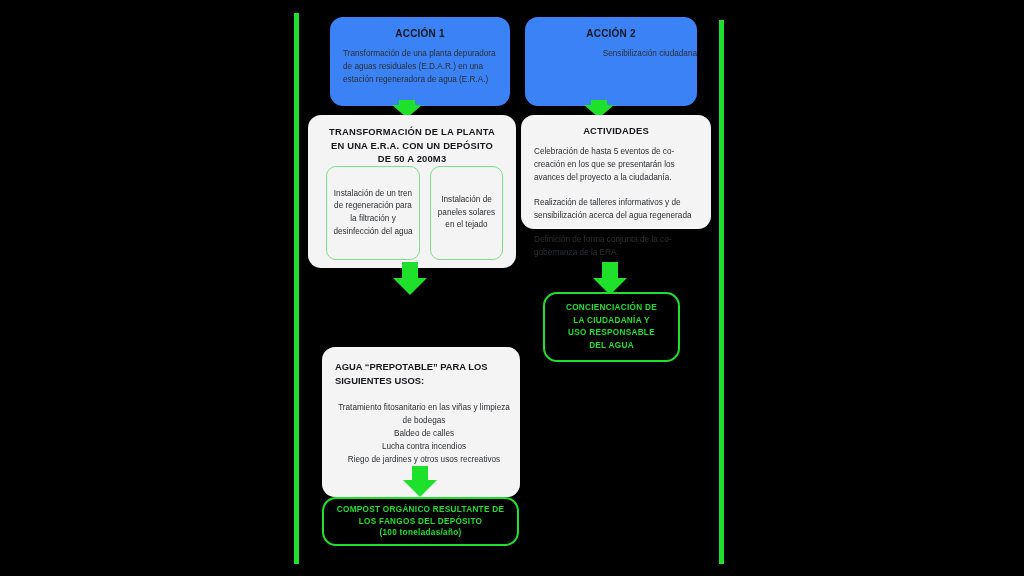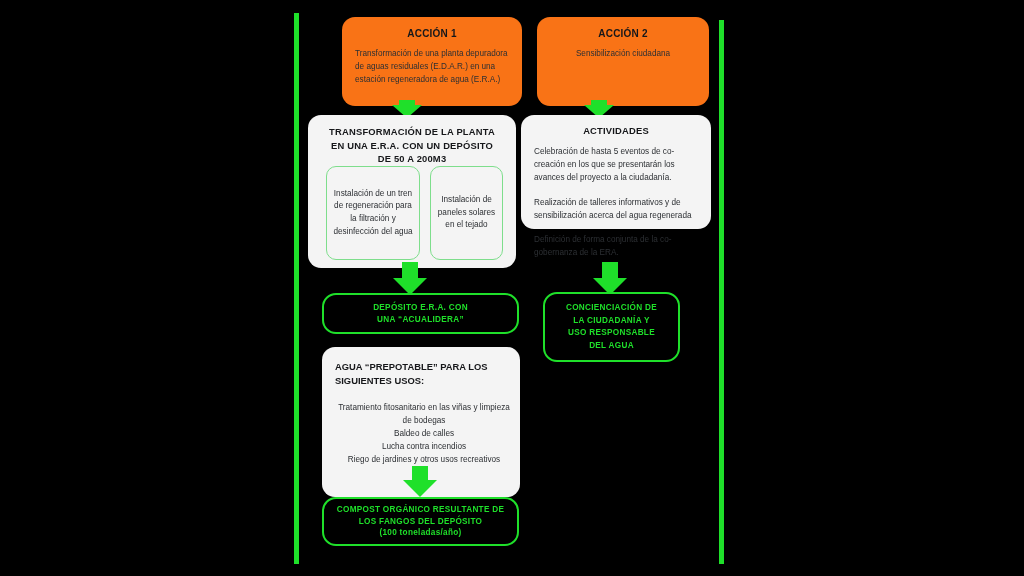--- a/index.html
+++ b/index.html
@@ -30,21 +30,21 @@
   }
   #rail-left  { left: 294px; top: 13px;  height: 551px; }
   #rail-right { left: 719px; top: 20px;  height: 544px; }
 
   
   .card {
     position: absolute;
     border-radius: 13px;
     box-sizing: border-box;
   }
-  .card-white { background: #f97316; margin-left: 12px; }
+  .card-white { background: #3b82f6; }
   .card-grey  { background: #F4F4F4; }
 
   .card-title {
     font-weight: bold;
     color: #16171A;
     text-align: center;
     letter-spacing: 0.2px;
   }
   .card-body {
     color: #2C2F33;
@@ -60,21 +60,21 @@
   #accion1-card .card-body {
     font-size: 8.2px;
     line-height: 13.2px;
     margin: 8px 0 0 13px;
     width: 160px;
   }
   #accion2-card .card-body {
     font-size: 8.2px;
     line-height: 13.2px;
     margin-top: 8px;
-    text-align: center;
+    text-align: right;
   }
 
   
   #transformacion-card { left: 308px; top: 115px; width: 208px; height: 153px; }
   #actividades-card    { left: 521px; top: 115px; width: 190px; height: 114px; }
 
   #transformacion-card .card-title {
     font-size: 9.4px;
     line-height: 13.5px;
     margin-top: 10px;
@@ -243,26 +243,20 @@
 
   <div class="arrow" id="arrow-t1">
     <div class="stem"></div>
     <div class="head"></div>
   </div>
   <div class="arrow" id="arrow-t2">
     <div class="stem"></div>
     <div class="head"></div>
   </div>
 
-  <div class="green-box" id="deposito-box">
-    <div>
-      <div>DEPÓSITO E.R.A. CON</div>
-      <div>UNA “ACUALIDERA”</div>
-    </div>
-  </div>
 
   <div class="green-box" id="concienciacion-box">
     <div>CONCIENCIACIÓN DE LA CIUDADANÍA Y USO RESPONSABLE DEL AGUA</div>
   </div>
 
   <div class="card card-grey" id="prepotable-card">
     <div class="pp-title">AGUA “PREPOTABLE” PARA LOS SIGUIENTES USOS:</div>
     <div class="pp-list">
       <div class="wrap">Tratamiento fitosanitario en las viñas y limpieza de bodegas</div>
       <div>Baldeo de calles</div>

